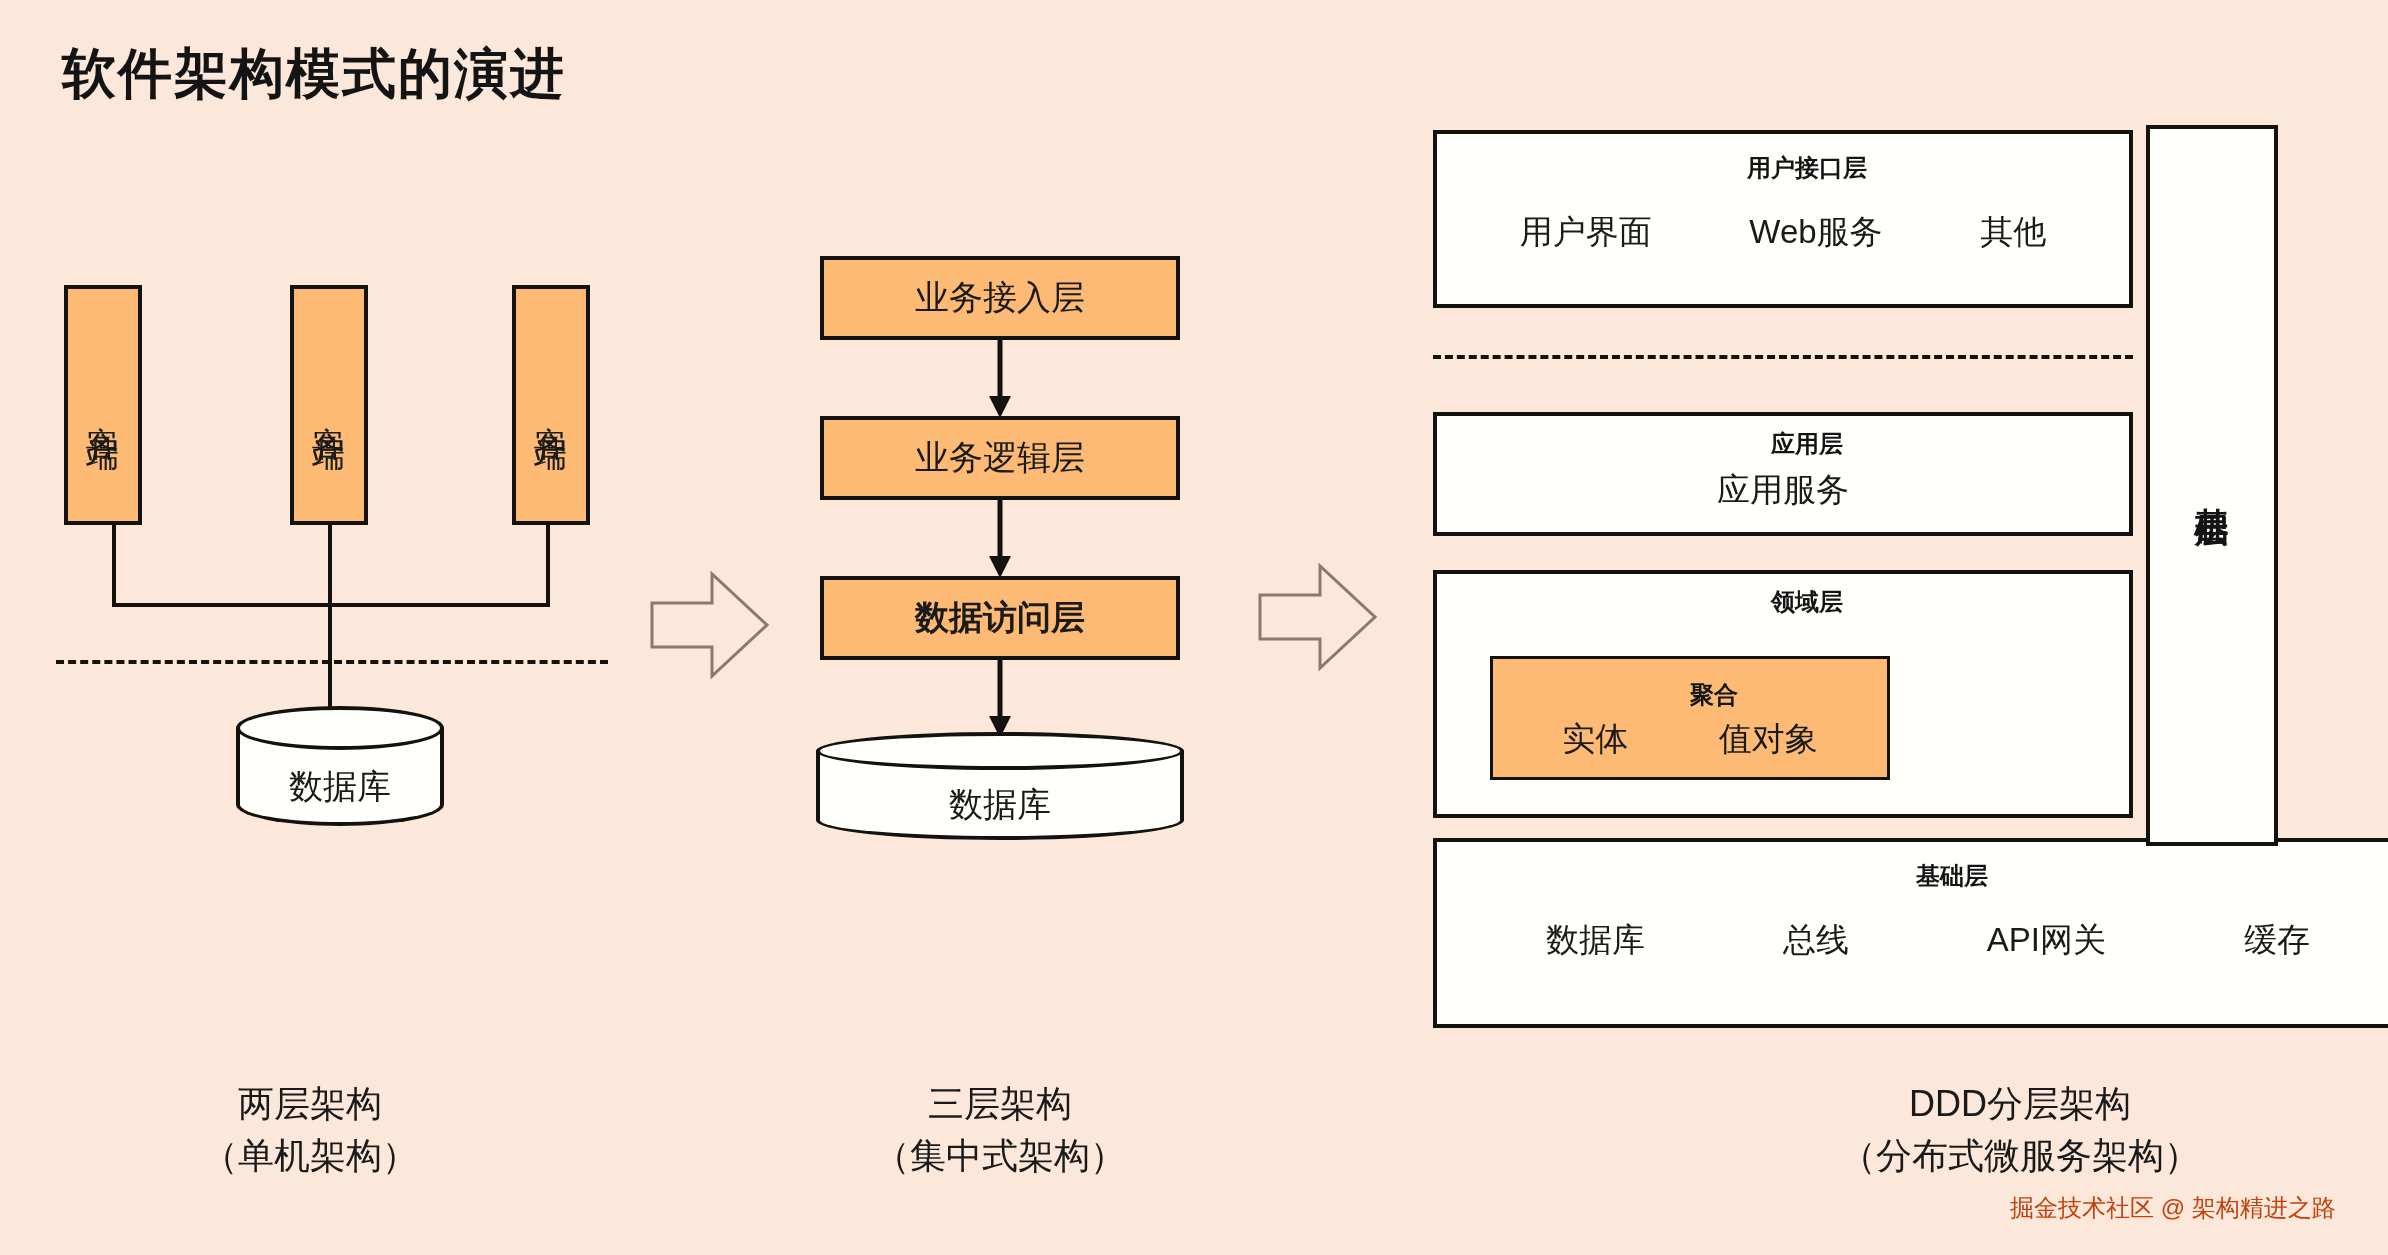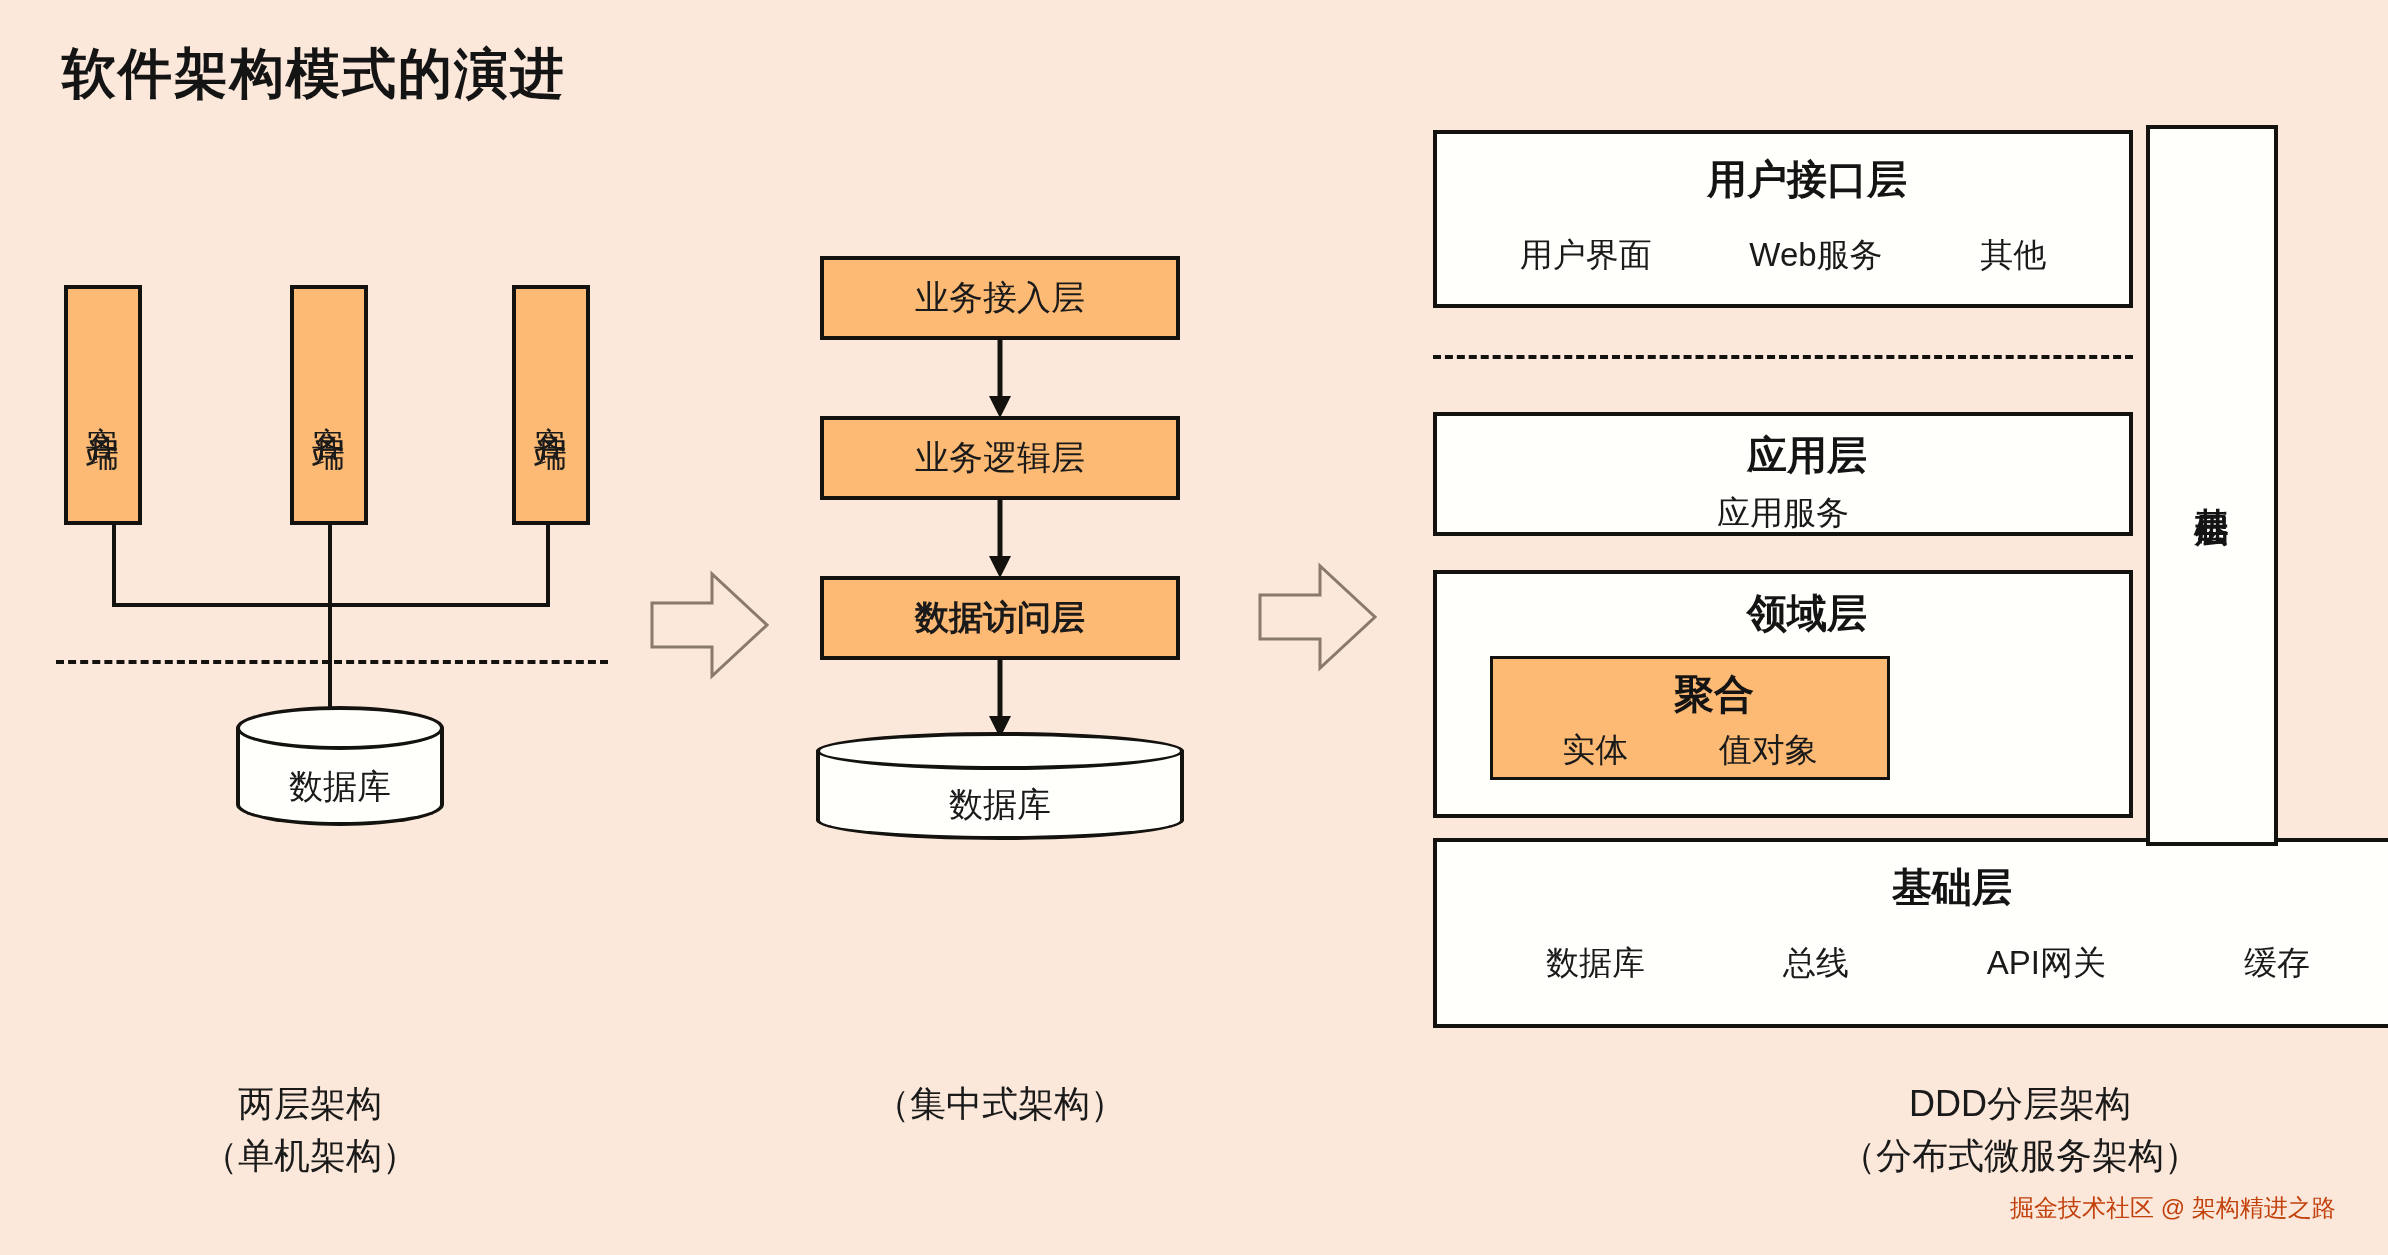--- a/index.html
+++ b/index.html
@@ -115,21 +115,21 @@
   
   .layer {
     position: absolute;
     background: #FFFFFC;
     border: 4px solid #14120f;
     box-sizing: border-box;
   }
   .layer-title {
     text-align: center;
     font-weight: bold;
-    font-size: 40px;
+    font-size: 24px;
     color: #141414;
     padding-left: 48px;
   }
   .layer-items {
     display: flex;
     justify-content: space-around;
     align-items: center;
     font-size: 33px;
     color: #1a1a1a;
   }
@@ -235,20 +235,21 @@
     <polygon points="16,78 5,56 27,56" fill="#14120f"></polygon>
   </svg>
 
   <div class="cyl" style="left:816px; top:732px; width:368px; height:108px;">
     <div class="body" style="top:18px; height:90px;"></div>
     <div class="top" style="height:38px;"></div>
     <div class="lbl" style="top:50px;">数据库</div>
   </div>
 
   <div class="caption" style="left:820px; top:1078px; width:360px;">
+    <div>三层架构</div>
     <div>（集中式架构）</div>
   </div>
 
   <svg class="arrow" style="left:1258px; top:562px; width:120px; height:110px;" viewBox="0 0 120 110">
     <polygon points="2,33 62,33 62,4 117,55 62,106 62,77 2,77" fill="none" stroke="#8a7a6c" stroke-width="3"></polygon>
   </svg>
 
   <div class="layer" style="left:1433px; top:130px; width:700px; height:178px;">
     <div class="layer-title" style="margin-top:18px;">用户接口层</div>
     <div class="layer-items" style="margin-top:26px; padding:0 34px;">

